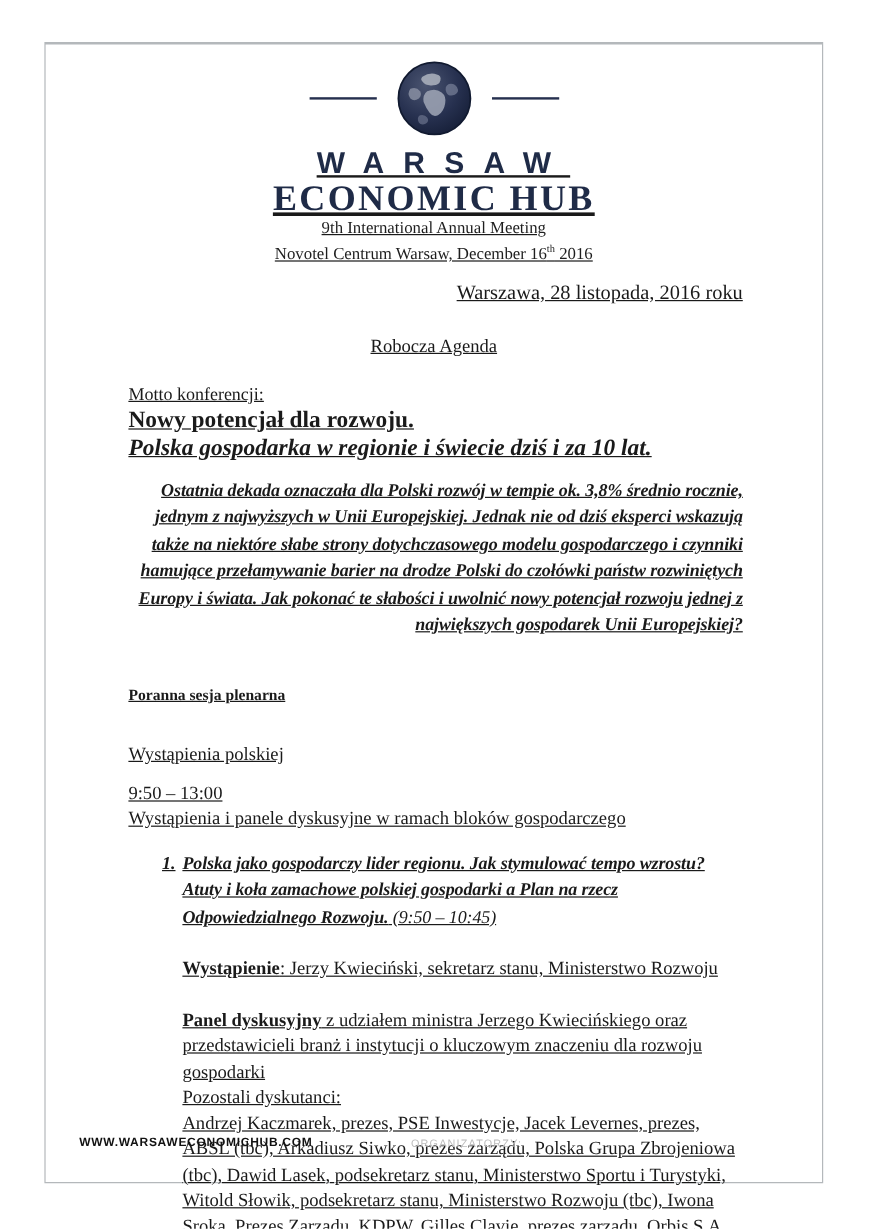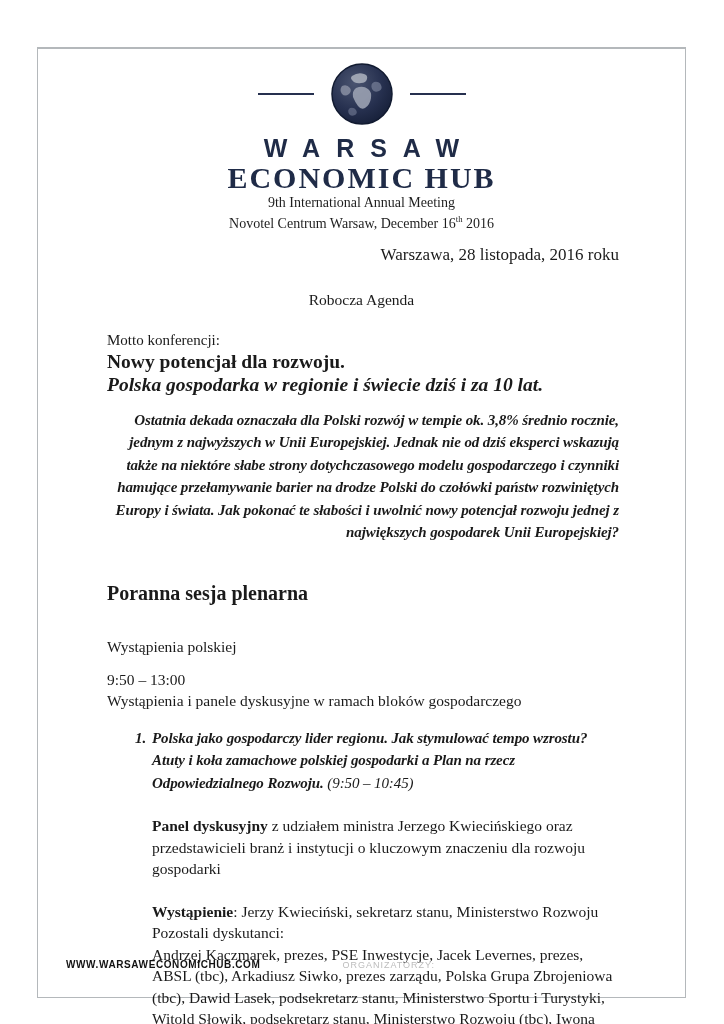--- a/index.html
+++ b/index.html
@@ -4,25 +4,26 @@
 <style>
   * { margin:0; padding:0; box-sizing:border-box; }
   body {
     background:#ffffff;
     font-family:"Liberation Serif", serif;
     color:#1a1a1a;
     width:724px; height:1024px;
     position:relative;
   }
   .page {
-    position:absolute; left:37px; top:47px;
+    position:absolute; left:37px; top:35px;
     width:649px; height:951px;
     background:#fff;
     border:1px solid #b4b8bb;
     border-top-width:2px;
+    text-decoration:underline;
   }
   
   .logo-block { margin-top:13px; text-align:center; color:#1f2b47; }
   .logo-row { display:flex; align-items:center; justify-content:center; gap:16px; }
   .logo-line { width:56px; height:2px; background:#26304f; }
   .globe { width:64px; height:64px; display:block; }
   .brand-top {
     font-family:"Liberation Sans", sans-serif;
     font-weight:bold; font-size:25px;
     letter-spacing:16px; text-indent:16px;
@@ -41,21 +42,21 @@
   .doc-title { text-align:center; font-size:15.5px; margin-top:26px; }
   
   .content { padding:0 66px 0 69px; }
   .motto-label { font-size:15px; margin-top:23px; }
   .motto-line1 { font-size:19.5px; font-weight:bold; margin-top:2px; }
   .motto-line2 { font-size:19.5px; font-weight:bold; font-style:italic; margin-top:1px; }
   .intro {
     margin-top:13px; font-size:15px; font-weight:bold; font-style:italic;
     line-height:22.5px; letter-spacing:-0.1px;text-align:right;
   }
-  .session-title { font-size:20px; font-weight:bold; margin-top:38px; }
+  .session-title { font-size:13px; font-weight:bold; margin-top:38px; }
   .slots { margin-top:31px; }
   .slot { margin-bottom:12px; }
   .slot-time { font-size:15.5px; line-height:21px; white-space:pre; }
   .slot-desc { font-size:15.5px; line-height:21px; }
   .agenda-item { display:flex; margin-top:16px; }
   .item-number {
     width:45px; padding-left:28px; flex:none;
     font-size:15px; font-weight:bold; font-style:italic; line-height:22.5px;
   }
   .item-body { font-size:15px; line-height:22.5px; letter-spacing:-0.1px; }
@@ -147,23 +148,23 @@
         <div class="slot-time">9:50 – 13:00</div>
         <div class="slot-desc">Wystąpienia i panele dyskusyjne w ramach bloków gospodarczego</div>
       </div>
     </div>
 
     <div class="agenda-item">
       <div class="item-number">1.</div>
       <div class="item-body"><span class="item-title-bold">Polska jako gospodarczy lider regionu. Jak stymulować tempo wzrostu? Atuty i koła zamachowe polskiej gospodarki a Plan na rzecz Odpowiedzialnego Rozwoju.</span><span class="item-time-note"> (9:50 – 10:45)</span></div>
     </div>
 
+    <p class="item-sub speech"><span class="bold-label">Wystąpienie</span><span>: Jerzy Kwieciński, sekretarz stanu, Ministerstwo Rozwoju</span></p>
+
     <p class="item-sub panel"><span class="bold-label">Panel dyskusyjny</span><span> z udziałem ministra Jerzego Kwiecińskiego oraz przedstawicieli branż i instytucji o kluczowym znaczeniu dla rozwoju gospodarki</span></p>
-
-    <p class="item-sub speech"><span class="bold-label">Wystąpienie</span><span>: Jerzy Kwieciński, sekretarz stanu, Ministerstwo Rozwoju</span></p>
     <p class="item-sub">Pozostali dyskutanci:</p>
     <p class="item-sub">Andrzej Kaczmarek, prezes, PSE Inwestycje, Jacek Levernes, prezes, ABSL (tbc), Arkadiusz Siwko, prezes zarządu, Polska Grupa Zbrojeniowa (tbc), Dawid Lasek, podsekretarz stanu, Ministerstwo Sportu i Turystyki, Witold Słowik, podsekretarz stanu, Ministerstwo Rozwoju (tbc), Iwona Sroka, Prezes Zarządu, KDPW, Gilles Clavie, prezes zarządu, Orbis S.A.</p>
 
   </div>
 
   <div class="footer">
     <div class="footer-url">WWW.WARSAWECONOMICHUB.COM</div>
     <div class="footer-organizers">ORGANIZATORZY:</div>
   </div>
 

